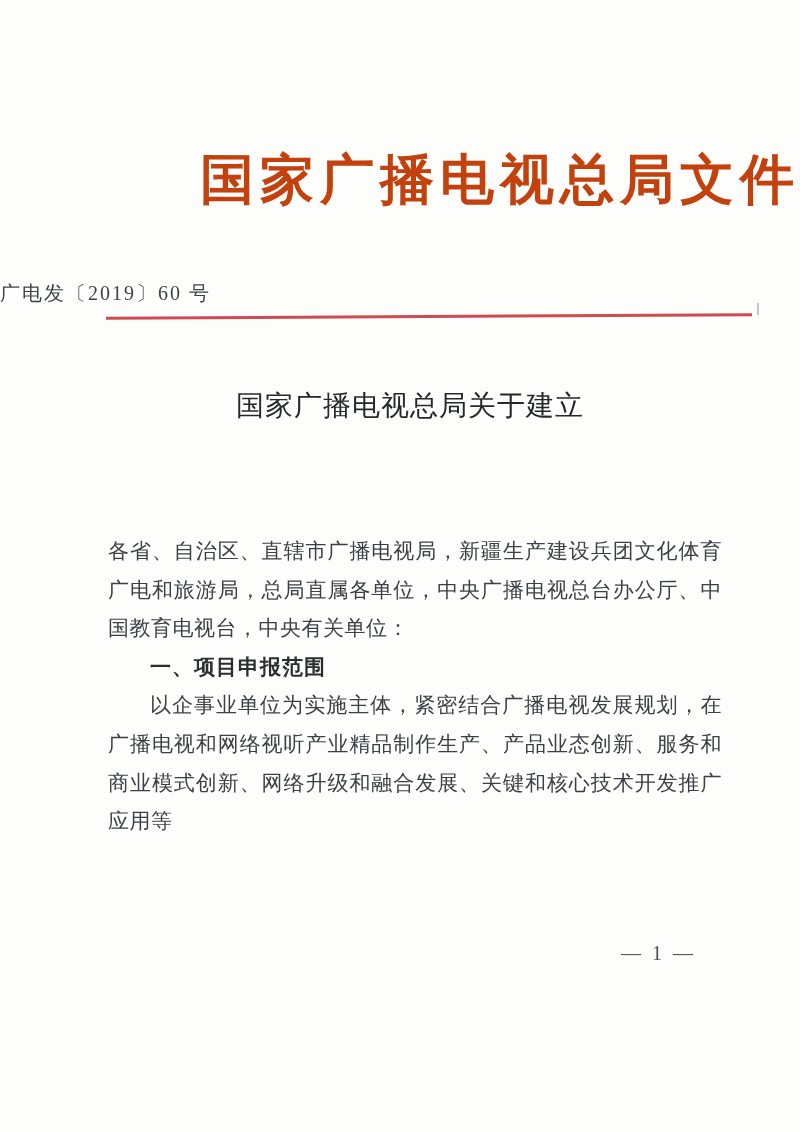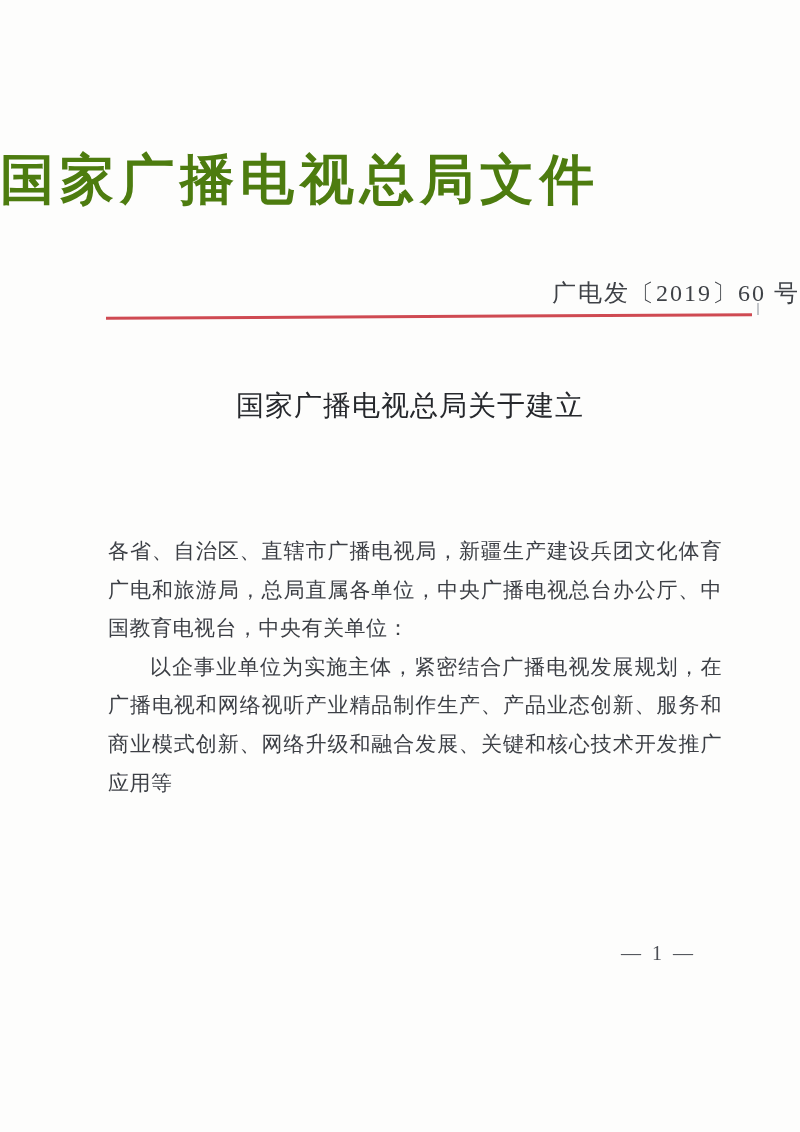--- a/index.html
+++ b/index.html
@@ -14,36 +14,36 @@
     background: #fdfdfc;
     overflow: hidden;
     font-family: "Liberation Serif", "DejaVu Serif", serif;
   }
   
   .letterhead {
     position: absolute;
     top: 150px;
     left: 0;
     width: 100%;
-    text-align: left;
+    text-align: right;
     font-size: 54px;
     line-height: 60px;
     font-weight: bold;
-    color: #4d7c0f;
+    color: #c2410c;
     letter-spacing: 6px;
     white-space: nowrap;
   }
   
   .doc-number {
     position: absolute;
     top: 279px;
     left: 0;
     width: 100%;
-    text-align: right;
-    font-size: 24px;
+    text-align: left;
+    font-size: 20px;
     line-height: 28px;
     color: #3f4247;
     letter-spacing: 2px;
   }
   
   .red-line {
     position: absolute;
     top: 315px;
     left: 106px;
     width: 646px;
@@ -122,18 +122,19 @@
   <div class="red-line"></div>
 
   <div class="scan-tick"></div>
 
   <div class="doc-title">
     <span>国家广播电视总局关于建立</span><br>
   </div>
 
   <div class="body-text">
     <p class="no-indent">各省、自治区、直辖市广播电视局，新疆生产建设兵团文化体育广电和旅游局，总局直属各单位，中央广播电视总台办公厅、中国教育电视台，中央有关单位：</p>
+    <p class="section-heading">一、项目申报范围</p>
     <p>以企事业单位为实施主体，紧密结合广播电视发展规划，在广播电视和网络视听产业精品制作生产、产品业态创新、服务和商业模式创新、网络升级和融合发展、关键和核心技术开发推广应用等</p>
   </div>
 
   <div class="page-number">— 1 —</div>
 
 </div>
 
 </body></html>

